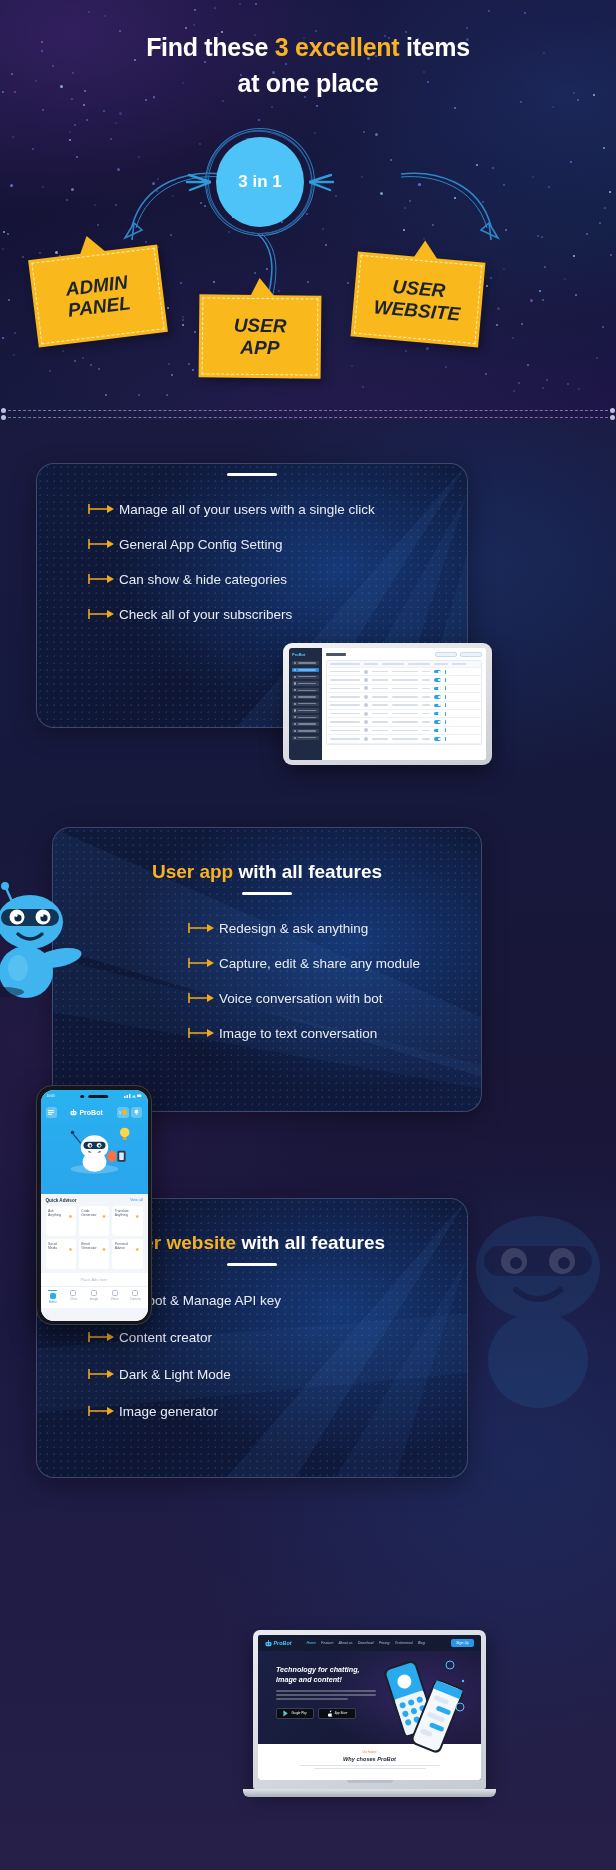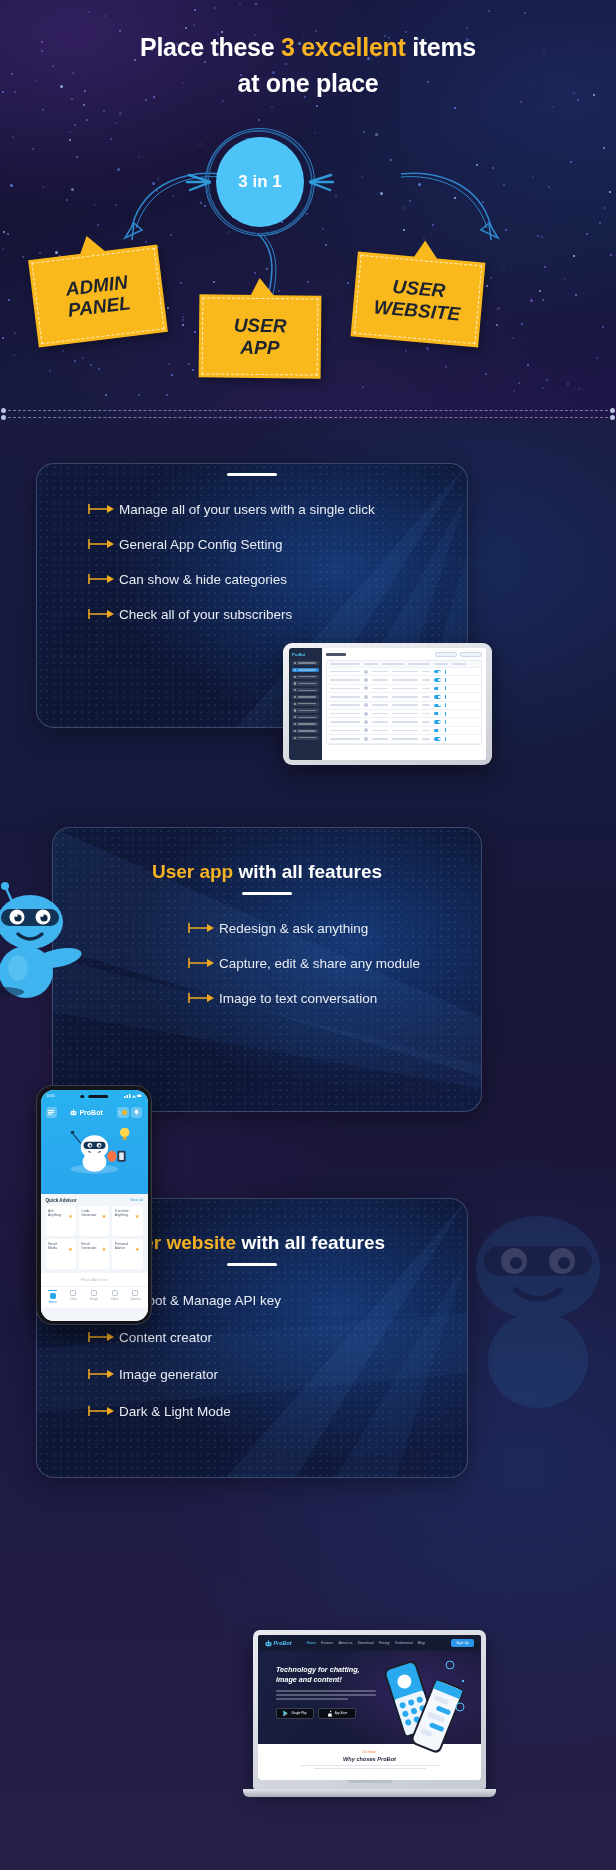--- a/index.html
+++ b/index.html
@@ -484,21 +484,21 @@
         <span class="star" style="left: 257.704px; top: 118.844px; opacity: 0.7;"></span>
         <span class="star w" style="left: 69.0201px; top: 139.017px; opacity: 0.75;"></span>
         <span class="star" style="left: 541.807px; top: 387.483px; opacity: 0.36;"></span>
         <span class="star" style="left: 35.2996px; top: 80.2898px; opacity: 0.35;"></span>
         <span class="star" style="left: 171.251px; top: 374.228px; opacity: 0.92;"></span>
         <span class="star p" style="left: 563.711px; top: 277.941px; opacity: 0.27;"></span>
         <span class="star" style="left: 119.469px; top: 29.6982px; opacity: 0.79;"></span>
       </div>
 
     <div class="hero-title">
-      <span>Place these </span><span class="hl">3 excellent</span><span> items</span><br>
+      <span>Find these </span><span class="hl">3 excellent</span><span> items</span><br>
       <span>at one place</span>
     </div>
 
     <svg class="hero-arrow" style="left:118px;top:168px;" width="110" height="80" viewBox="0 0 110 80">
       <path d="M104 6 C70 2 26 14 14 58" fill="none" stroke="#2e86c8" stroke-width="1.6"></path>
       <path d="M104 9 C72 6 30 18 18 60" fill="none" stroke="#2e86c8" stroke-width="1"></path>
       <path d="M7 70 L16 55 L24 62 Z" fill="none" stroke="#2e86c8" stroke-width="1.6"></path>
       <path d="M16 55 L14 72" fill="none" stroke="#2e86c8" stroke-width="1.6"></path>
     </svg>
     <svg class="hero-arrow" style="left:395px;top:168px;" width="110" height="80" viewBox="0 0 110 80">
@@ -803,20 +803,29 @@
         <span class="flabel">Redesign &amp; ask anything</span>
       </div>
       <div class="frow">
         <span class="farrow">
           <svg width="30" height="14" viewBox="0 0 30 14">
               <path d="M2 2 L2 12 M2 7 L22 7" stroke="#f0a91e" stroke-width="1.6" fill="none"></path>
               <path d="M20 3 L27 7 L20 11 Z" fill="#f0a91e"></path>
             </svg>
         </span>
         <span class="flabel">Capture, edit &amp; share any module</span>
+      </div>
+      <div class="frow">
+        <span class="farrow">
+          <svg width="30" height="14" viewBox="0 0 30 14">
+              <path d="M2 2 L2 12 M2 7 L22 7" stroke="#f0a91e" stroke-width="1.6" fill="none"></path>
+              <path d="M20 3 L27 7 L20 11 Z" fill="#f0a91e"></path>
+            </svg>
+        </span>
+        <span class="flabel">Voice conversation with bot</span>
       </div>
       <div class="frow">
         <span class="farrow">
           <svg width="30" height="14" viewBox="0 0 30 14">
               <path d="M2 2 L2 12 M2 7 L22 7" stroke="#f0a91e" stroke-width="1.6" fill="none"></path>
               <path d="M20 3 L27 7 L20 11 Z" fill="#f0a91e"></path>
             </svg>
         </span>
         <span class="flabel">Image to text conversation</span>
       </div>
@@ -977,30 +986,30 @@
         </span>
         <span class="flabel">Content creator</span>
       </div>
       <div class="frow">
         <span class="farrow">
           <svg width="30" height="14" viewBox="0 0 30 14">
               <path d="M2 2 L2 12 M2 7 L22 7" stroke="#f0a91e" stroke-width="1.6" fill="none"></path>
               <path d="M20 3 L27 7 L20 11 Z" fill="#f0a91e"></path>
             </svg>
         </span>
-        <span class="flabel">Image generator</span>
+        <span class="flabel">Dark &amp; Light Mode</span>
       </div>
       <div class="frow">
         <span class="farrow">
           <svg width="30" height="14" viewBox="0 0 30 14">
               <path d="M2 2 L2 12 M2 7 L22 7" stroke="#f0a91e" stroke-width="1.6" fill="none"></path>
               <path d="M20 3 L27 7 L20 11 Z" fill="#f0a91e"></path>
             </svg>
         </span>
-        <span class="flabel">Dark &amp; Light Mode</span>
+        <span class="flabel">Image generator</span>
       </div>
     </div>
   </div>
 
   <div class="laptop">
     <div class="lt-lid">
       <div class="lt-scr">
         <div class="lt-nav">
           <span class="lt-logo">
             <svg width="7" height="7" viewBox="0 0 7 7">

